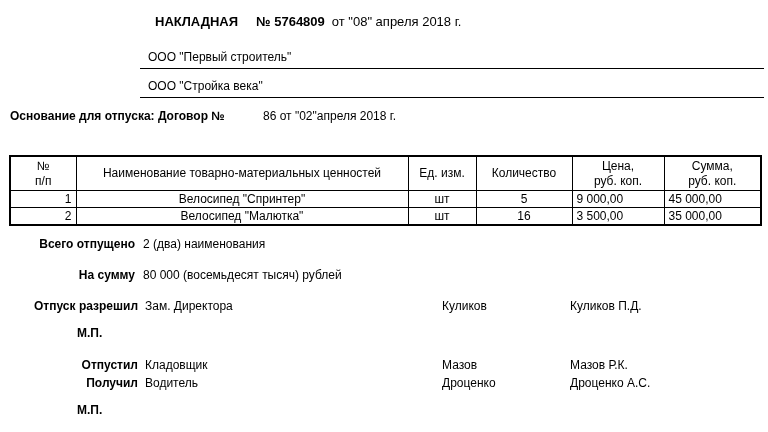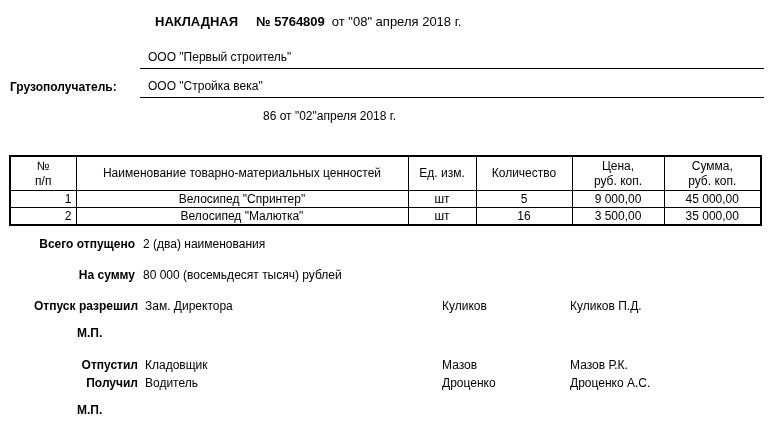--- a/index.html
+++ b/index.html
@@ -28,21 +28,21 @@
   table.goods th,table.goods td{
     border:1px solid #000;padding:0 4px;font-weight:normal;
     overflow:hidden;font-size:12px;
   }
   table.goods th{height:33px;text-align:center;white-space:pre-line;line-height:1.25;}
   table.goods td{height:16px;}
   .c-num{width:66px;} .c-name{width:332px;} .c-unit{width:68px;}
   .c-qty{width:96px;} .c-price{width:92px;} .c-sum{width:97px;}
   td.num{text-align:right;padding-right:3px;}
   td.name,td.unit,td.qty{text-align:center;}
-  td.price,td.sum{text-align:center;}
+  td.price,td.sum{text-align:left;}
   .lbl-box{position:absolute;left:0;width:135px;text-align:right;font-weight:bold;}
   .lbl-box2{position:absolute;left:0;width:138px;text-align:right;font-weight:bold;}
   .val-145{position:absolute;left:145px;}
   .val-143{position:absolute;left:143px;}
   .sig-442{position:absolute;left:442px;}
   .name-570{position:absolute;left:570px;text-align:center;}
   .stamp{left:77px;font-weight:bold;}
 </style>
 </head>
 <body>
@@ -50,25 +50,25 @@
 <div class="page">
 
   <div class="abs title-line b">
     <span>НАКЛАДНАЯ</span><span class="gap"></span><span>№ 5764809</span><span class="gap-sm"></span><span class="title-date">от "08" апреля 2018 г.</span>
   </div>
 
   <div class="field-line" style="top:50px;">
     <span>ООО "Первый строитель"</span>
   </div>
 
-  <div class="abs field-label b" style="top:80px;">Грузополучатель:</div>
   <div class="field-line" style="top:79px;">
     <span>ООО "Стройка века"</span>
   </div>
 
+  <div class="abs b" style="top:109px;left:10px;">Основание для отпуска: Договор №</div>
   <div class="abs" style="top:109px;left:263px;">86 от "02"апреля 2018 г.</div>
 
   <table class="goods">
     <colgroup>
       <col class="c-num">
         <col class="c-name">
         <col class="c-unit">
       <col class="c-qty">
         <col class="c-price">
         <col class="c-sum">

